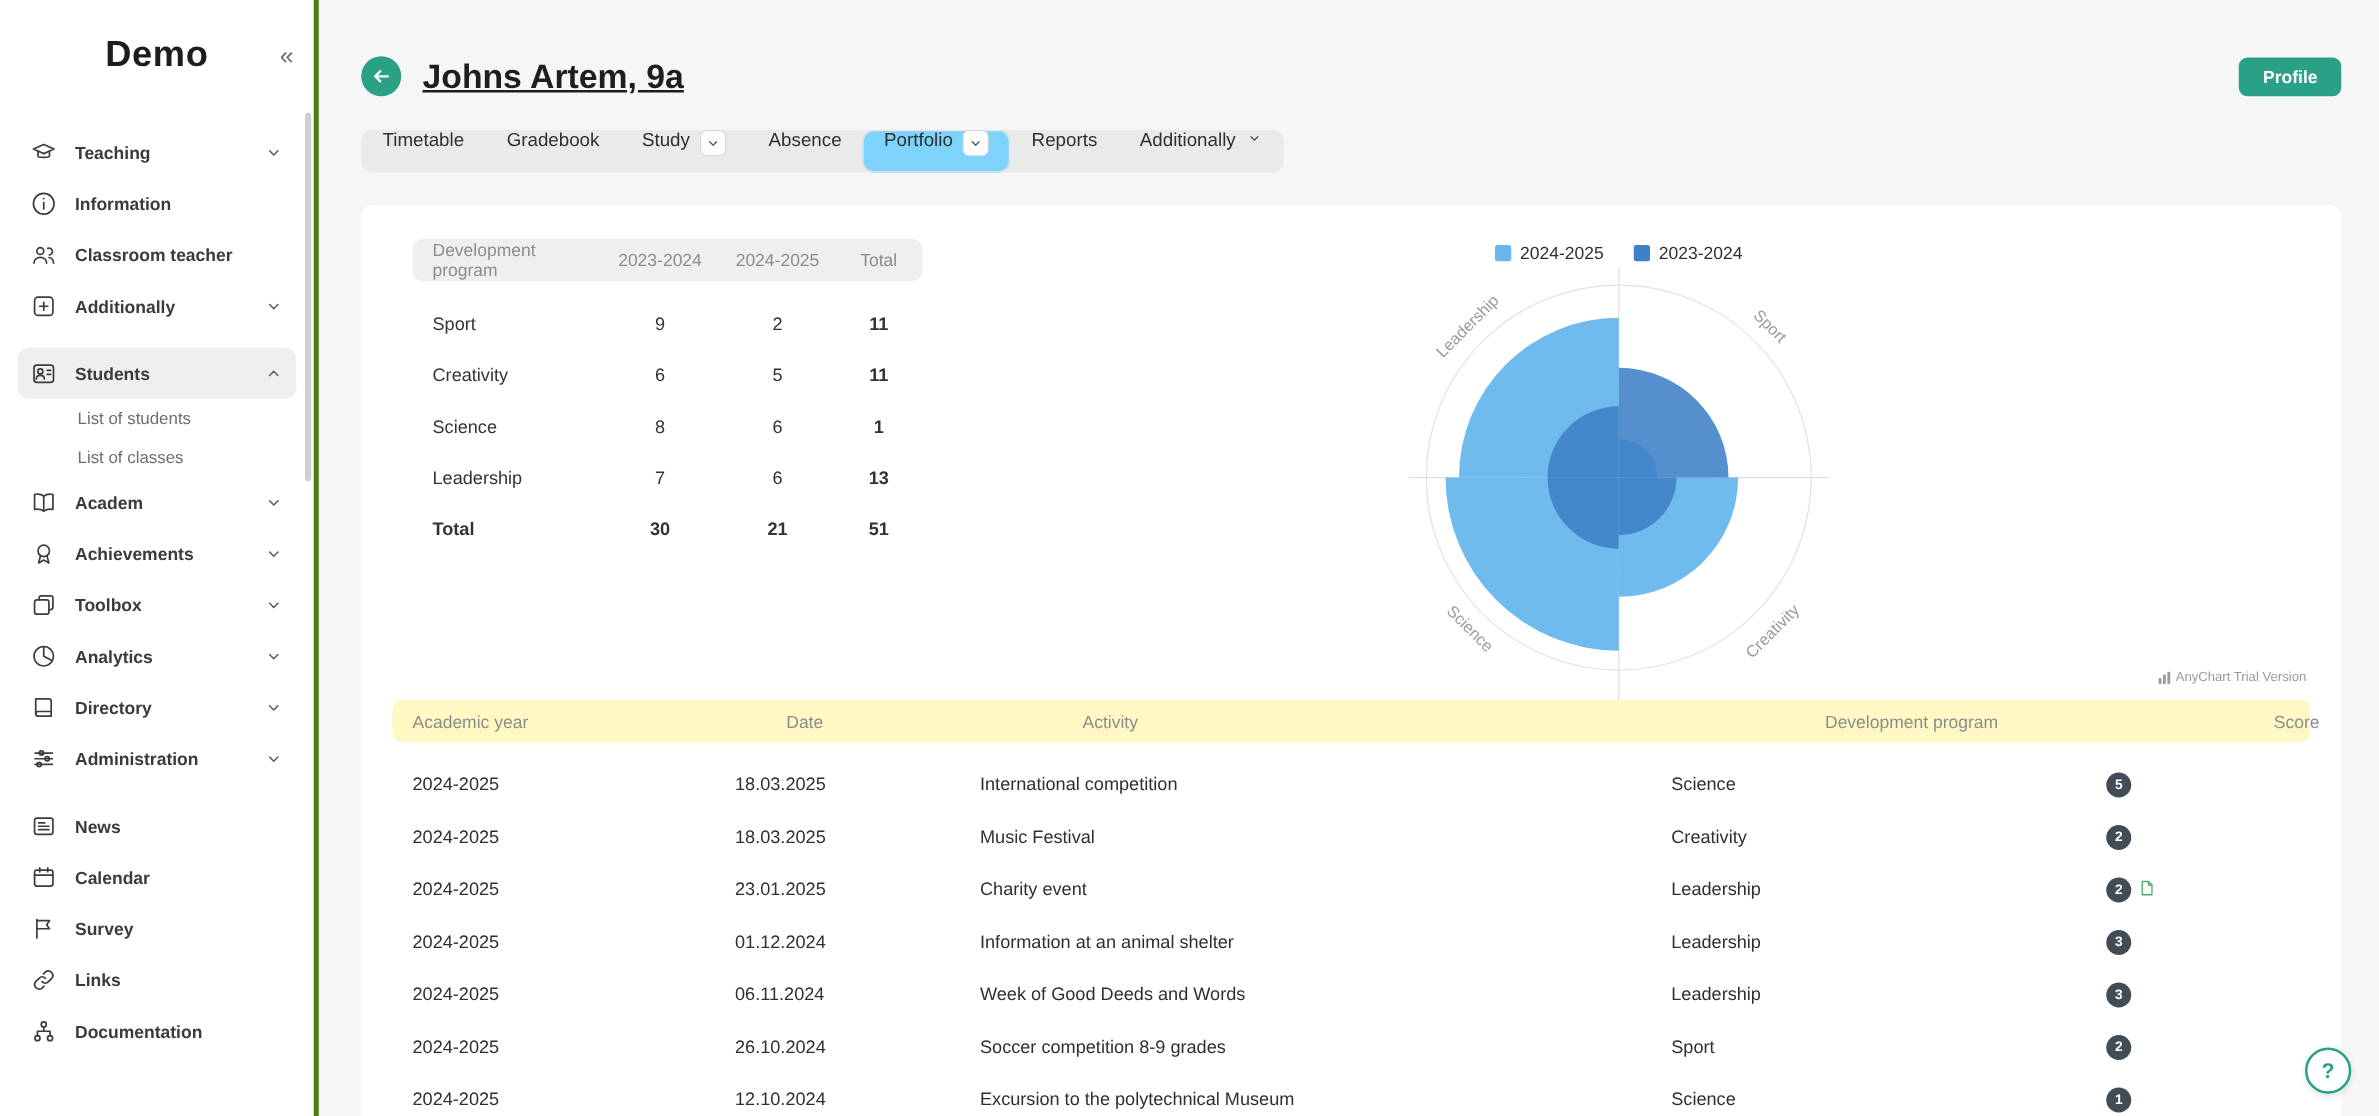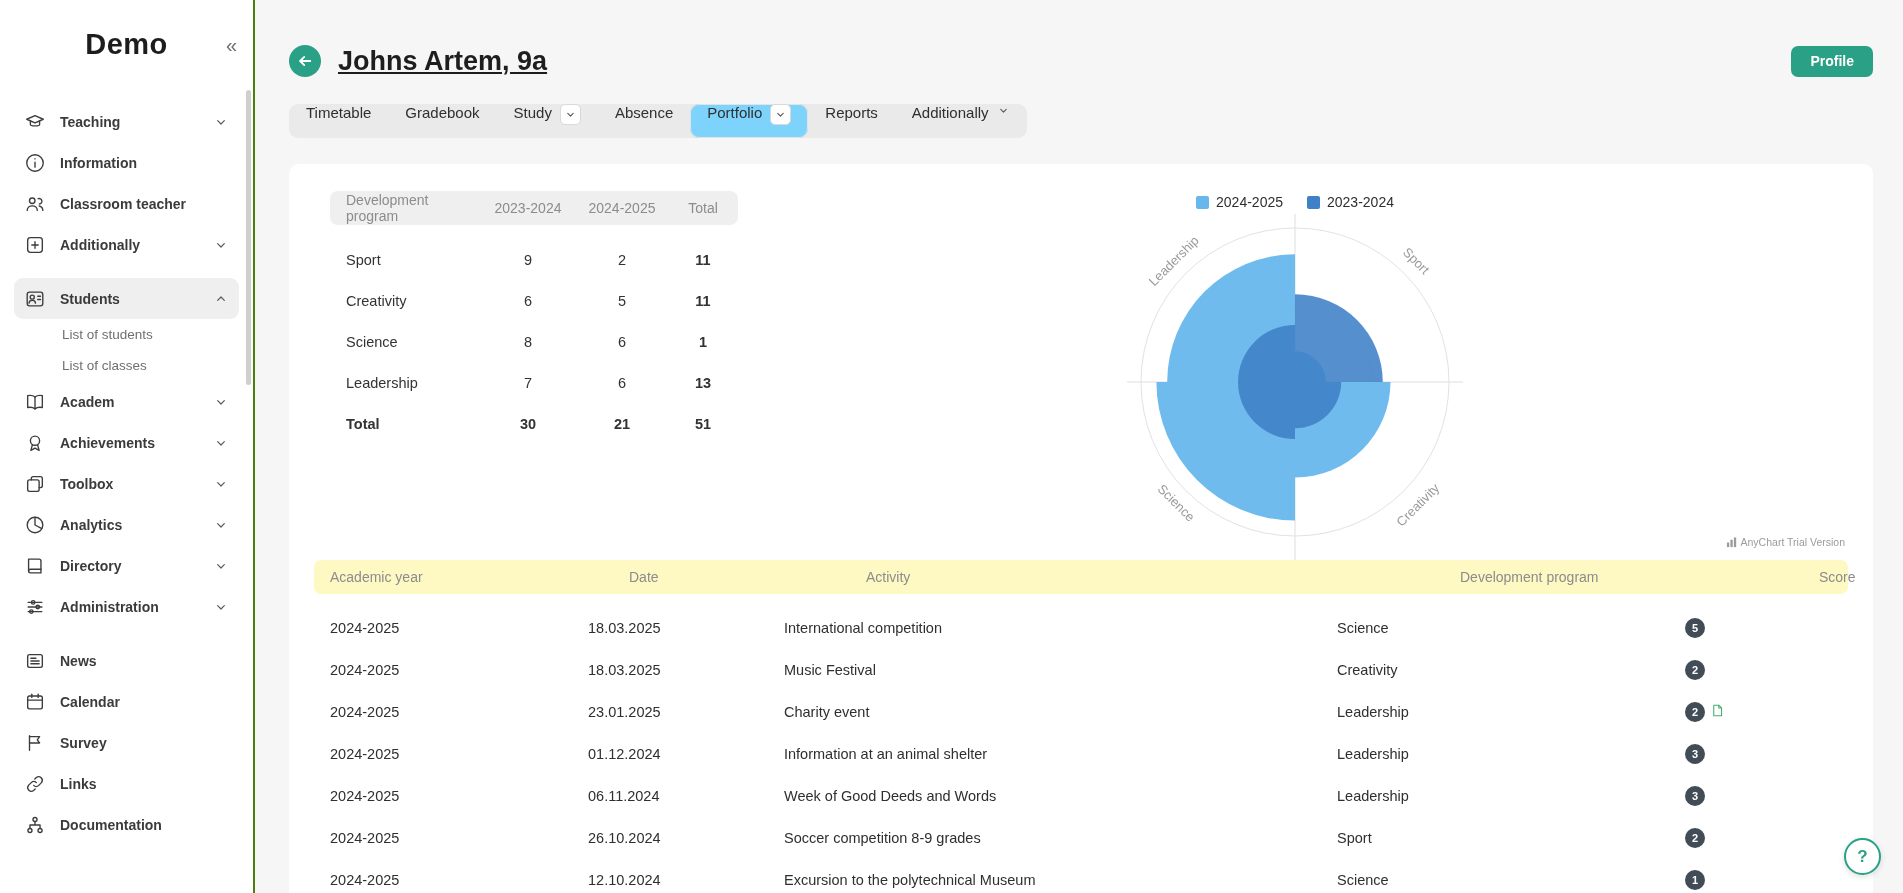--- a/index.html
+++ b/index.html
@@ -1,21 +1,21 @@
 <!DOCTYPE html>
 <html><head>
 <meta charset="utf-8">
 <style>
   * { margin:0; padding:0; box-sizing:border-box; }
   html,body { width:1903px; height:893px; overflow:hidden;
     font-family:"Liberation Sans","DejaVu Sans",sans-serif; background:#f6f6f6; color:#333; }
 
   
   .sidebar { position:absolute; left:0; top:0; width:255px; height:893px; background:#fff;
-    border-right:2px solid #4d7c0f; }
+    border-right:4px solid #4d7c0f; }
   .logo-row { position:relative; text-align:center; padding:28px 0 20px; }
   .logo { font-size:29px; font-weight:700; color:#1d1d1d; letter-spacing:.5px; }
   .collapse { position:absolute; right:16px; top:34px; font-size:20px; color:#6d6d6d; cursor:pointer; }
   .side-nav { padding:20px 14px 0; }
   .nav-item { display:flex; align-items:center; height:41px; padding:0 10px; border-radius:9px;
     cursor:pointer; }
   .nav-item.active { background:#efefef; }
   .nav-ic { width:22px; height:22px; display:inline-flex; flex:0 0 22px; }
   .nav-ic svg { width:22px; height:22px; stroke:#3d3d3d; fill:none; stroke-width:1.5;
     stroke-linecap:round; stroke-linejoin:round; }

